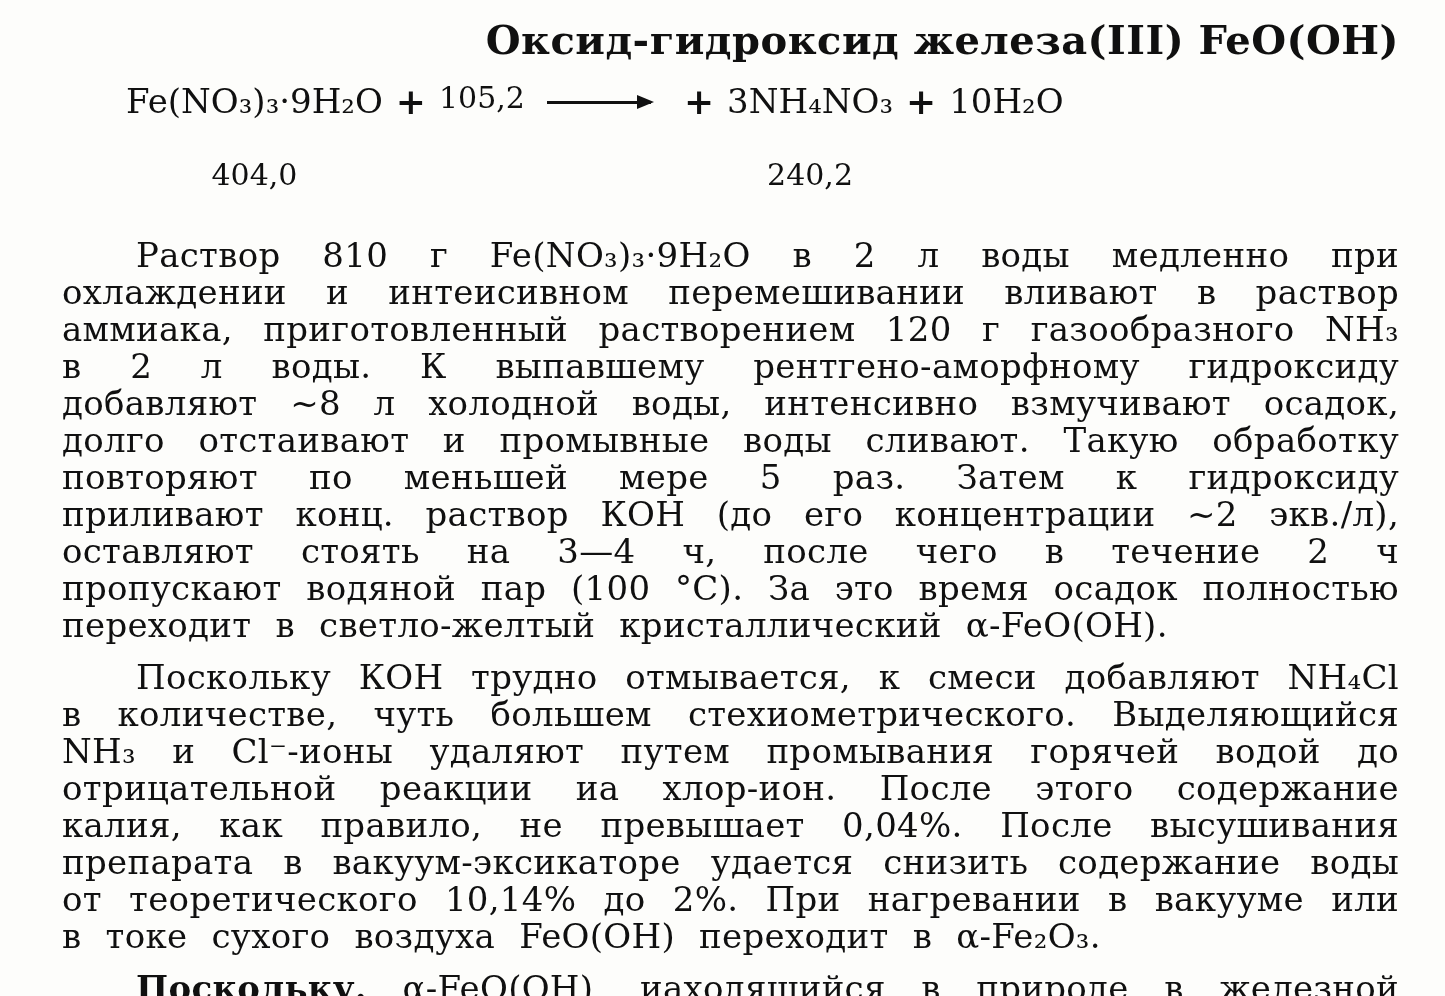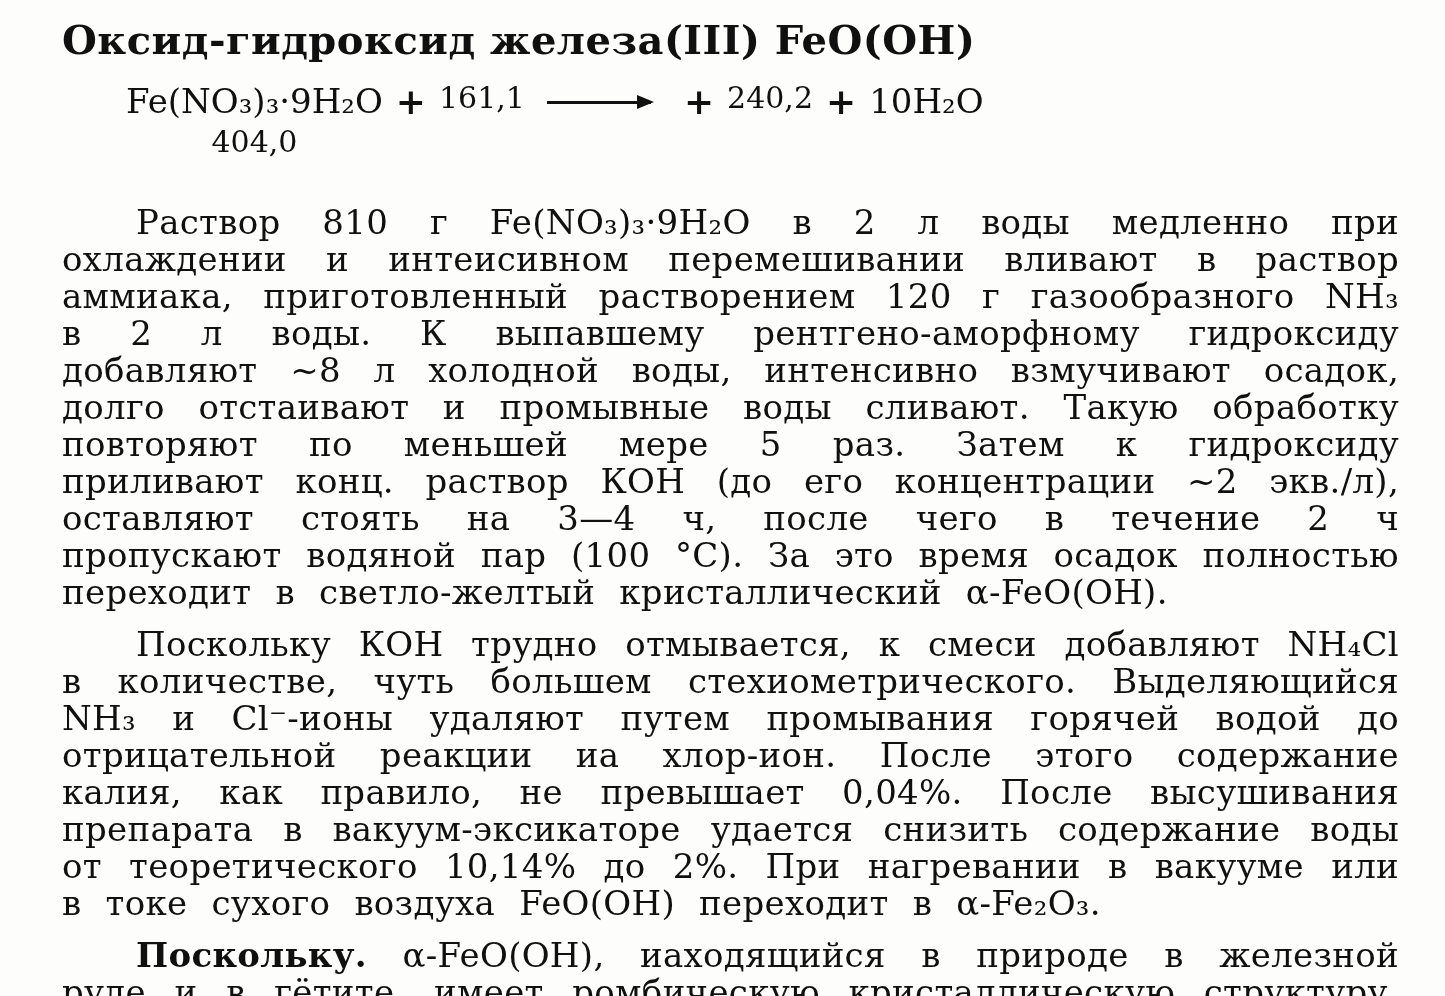--- a/index.html
+++ b/index.html
@@ -17,32 +17,34 @@
     font-family: "DejaVu Serif", "Liberation Serif", serif;
     padding: 12px 46px 10px 62px;
     overflow: hidden;
   }
   .page-title {
     margin: 4px 0 0 0;
     font-size: 40px;
     font-weight: bold;
     letter-spacing: 0.5px;
     white-space: nowrap;
+    text-align: right;
   }
   
   .equation {
     display: flex;
     align-items: flex-start;
     margin: 16px 0 0 64px;
     font-size: 34px;
   }
   .eq-term {
     display: flex;
     flex-direction: column;
     align-items: center;
+    gap: 33px;
   }
   .eq-formula {
     white-space: nowrap;
     line-height: 44px;
     font-weight: 500;
   }
   .eq-mass {
     font-size: 30px;
     line-height: 36px;
     margin-top: 1px;
@@ -110,29 +112,30 @@
   <div class="equation">
 
     <div class="eq-term">
       <span class="eq-formula">Fe(NO₃)₃·9H₂O</span>
       <span class="eq-mass">404,0</span>
     </div>
 
     <div class="eq-op">+</div>
 
     <div class="eq-term">
-      <span class="eq-mass">161,1</span>
+      <span class="eq-mass">105,2</span>
     </div>
 
     <div class="reaction-arrow"></div>
 
 
     <div class="eq-op">+</div>
 
     <div class="eq-term">
+      <span class="eq-formula">3NH₄NO₃</span>
       <span class="eq-mass">240,2</span>
     </div>
 
     <div class="eq-op">+</div>
 
     <div class="eq-term">
       <span class="eq-formula">10H₂O</span>
       <span class="eq-mass"></span>
     </div>
 

